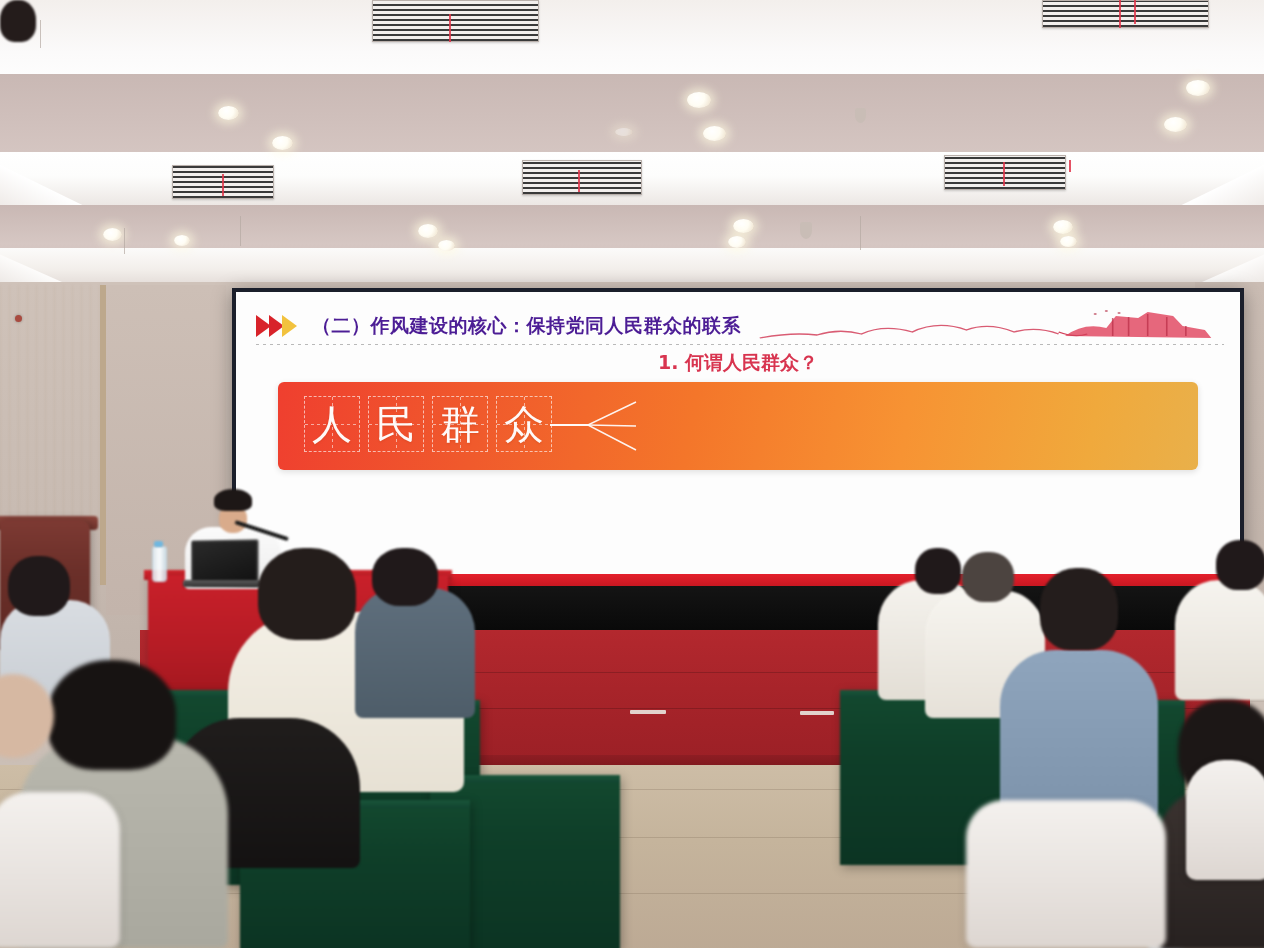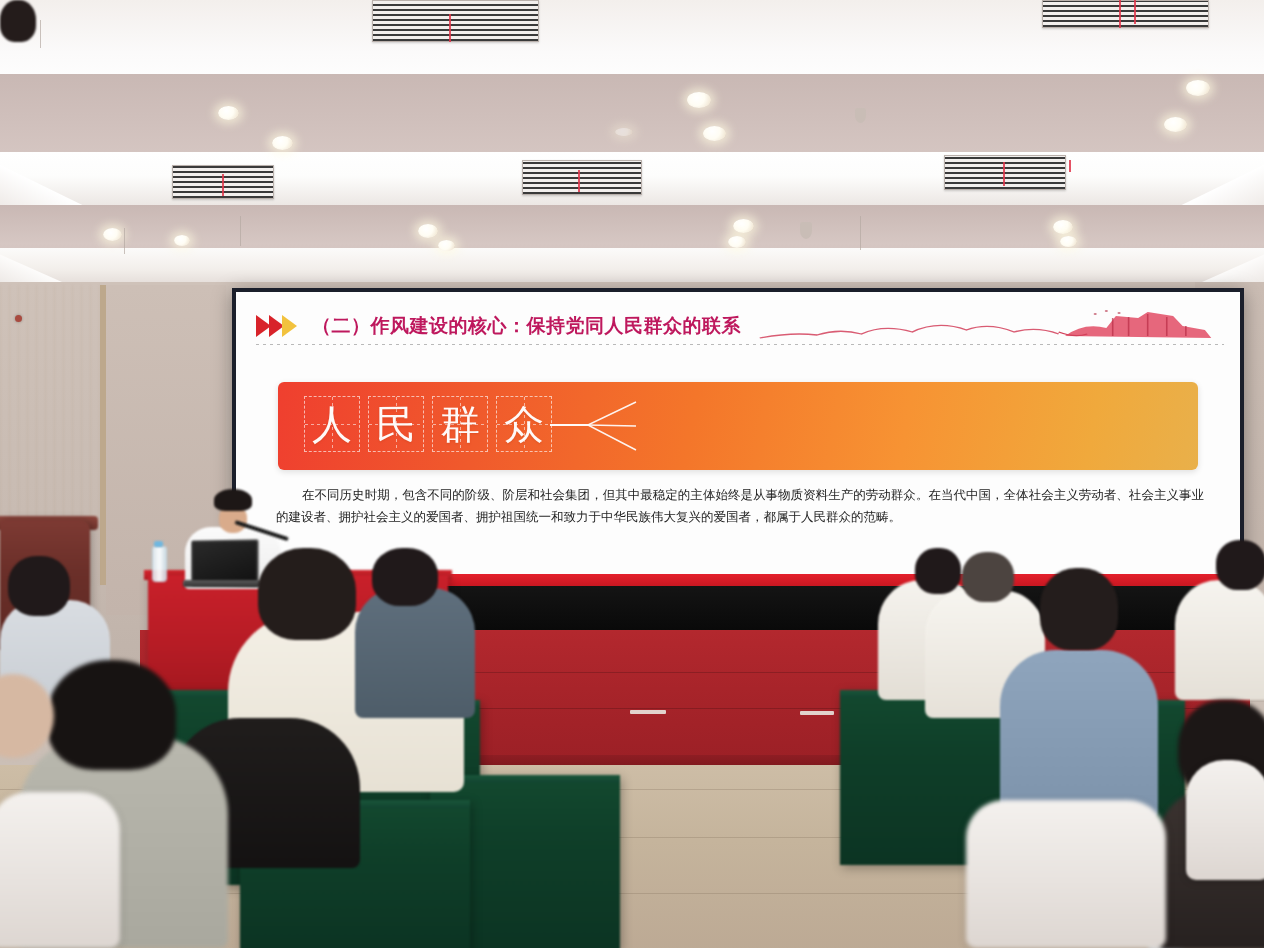--- a/index.html
+++ b/index.html
@@ -85,21 +85,21 @@
   .screen{position:relative;width:100%;height:100%;background:#fdfdfd;overflow:hidden;}
 
   
   .slide-titlerow{position:absolute;left:20px;top:14px;right:16px;height:40px;display:flex;align-items:center;}
   .chev{display:inline-block;width:44px;height:22px;position:relative;margin-right:12px;flex:none;}
   .chev span{position:absolute;top:0;width:0;height:0;border-top:11px solid transparent;
         border-bottom:11px solid transparent;}
   .chev .c1{left:0;border-left:15px solid #d8232a;}
   .chev .c2{left:13px;border-left:15px solid #d8232a;}
   .chev .c3{left:26px;border-left:15px solid #f2c23e;}
-  .slide-title{font-size:19px;font-weight:bold;color:#be185d;white-space:nowrap;
+  .slide-title{font-size:19px;font-weight:bold;color:#4c1d95;white-space:nowrap;
         letter-spacing:.5px;font-family:Liberation Mono, monospace;}
   .greatwall{flex:1;height:36px;margin-left:6px;position:relative;}
   .dotline{position:absolute;left:20px;right:16px;top:52px;height:1px;
         background-image:repeating-linear-gradient(90deg,#b9b9b9 0 3px,transparent 3px 7px);}
 
   .slide-sub{position:absolute;left:0;right:0;top:58px;text-align:center;
         font-size:19px;font-weight:bold;color:#d8344f;
         font-family:"DejaVu Sans","Liberation Sans",sans-serif;}
 
   
@@ -277,20 +277,21 @@
             <path d="M230 10 L230 28 M240 9 L240 28 M252 6 L252 28 M264 9 L264 28 M276 18 L276 28" stroke="#b92c45" stroke-width="1" opacity=".7"></path>
             <path d="M196 24 Q206 30 214 26" fill="none" stroke="#d2405a" stroke-width="1.2"></path>
             <circle cx="219" cy="6" r="1" fill="#cf7b8a"></circle>
             <circle cx="226" cy="3" r="1" fill="#cf7b8a"></circle>
             <circle cx="234" cy="5" r="1" fill="#cf7b8a"></circle>
           </svg>
         </span>
       </div>
       <div class="dotline"></div>
 
+      <div class="slide-sub">1. 何谓人民群众？</div>
 
       <div class="banner">
 
         <div class="hanzi-wrap">
           <span class="hz">
             <span class="grid"></span>
             <span class="ch">人</span>
           </span>
           <span class="hz">
             <span class="grid"></span>
@@ -309,21 +310,20 @@
         <span class="connectors">
           <svg viewBox="0 0 90 66" width="90" height="66">
             <path d="M2 33 L40 33 L88 10" fill="none" stroke="#ffffff" stroke-width="1.5" opacity=".92"></path>
             <path d="M2 33 L40 33 L88 34" fill="none" stroke="#ffffff" stroke-width="1.5" opacity=".92"></path>
             <path d="M2 33 L40 33 L88 58" fill="none" stroke="#ffffff" stroke-width="1.5" opacity=".92"></path>
           </svg>
         </span>
 
       </div>
 
-      <div class="bodytext">在不同历史时期，包含不同的阶级、阶层和社会集团，但其中最稳定的主体始终是从事物质资料生产的劳动群众。在当代中国，全体社会主义劳动者、社会主义事业的建设者、拥护社会主义的爱国者、拥护祖国统一和致力于中华民族伟大复兴的爱国者，都属于人民群众的范畴。</div>
     </div>
   </div>
 
   <div class="red-strip"></div>
   <div class="black-band"></div>
   <div class="stage-floor">
     <div class="stage-line" style="left:0;right:0;top:42px;"></div>
     <div class="stage-line" style="left:0;right:0;top:78px;"></div>
     <div class="stage-mark" style="left:490px;top:80px;width:36px;"></div>
     <div class="stage-mark" style="left:660px;top:81px;width:34px;"></div>

